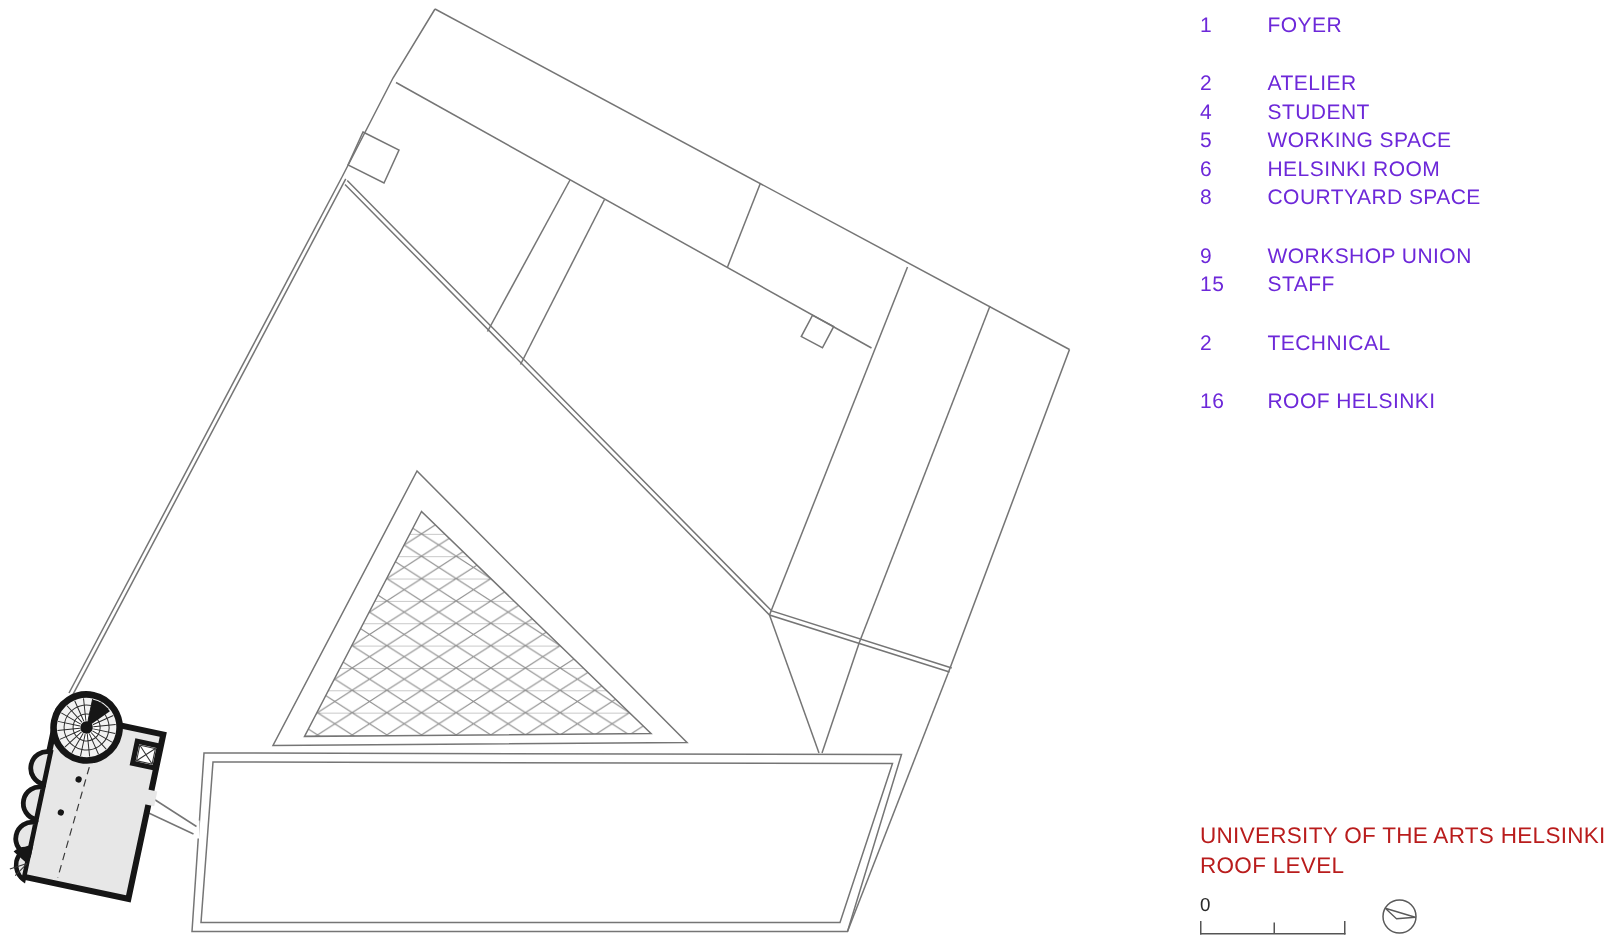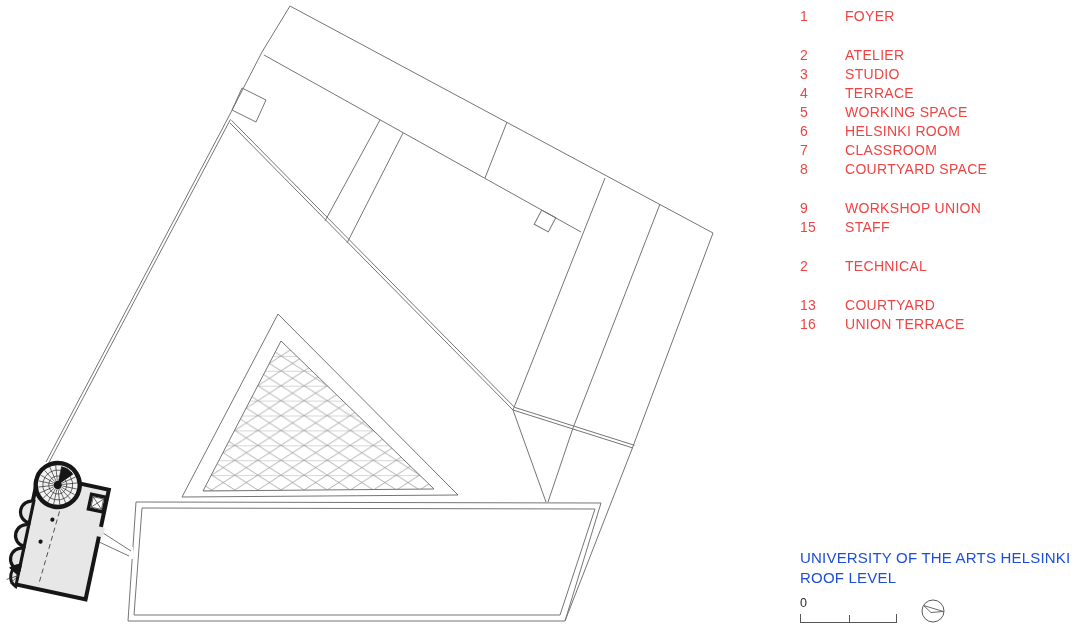--- a/index.html
+++ b/index.html
@@ -1,27 +1,27 @@
 <!DOCTYPE html>
 <html><head>
 <meta charset="utf-8">
 <style>
   html,body{margin:0;padding:0;background:#ffffff;}
   #stage{position:relative;width:1080px;height:631px;background:#ffffff;overflow:hidden;
          font-family:"Liberation Sans", sans-serif;color:#1a1a1a;}
   #plan-svg{position:absolute;left:0;top:0;}
   
   #legend{position:absolute;left:800px;top:7px;font-size:14px;line-height:19px;
-          letter-spacing:0.3px;color:#ef4444;}
+          letter-spacing:0.3px;color:#6d28d9;}
   .lgroup{margin-bottom:20px;}
   .lrow{white-space:nowrap;}
   .lnum{display:inline-block;width:45px;}
   
   #title-block{position:absolute;left:800px;top:548px;font-size:15px;line-height:19.5px;
-               letter-spacing:0.2px;color:#1d4ed8;}
+               letter-spacing:0.2px;color:#b91c1c;}
   
   #scale-bar{position:absolute;left:800px;top:596px;width:97px;}
   #scale-labels{position:relative;font-size:12.5px;height:16px;color:#2a2a2a;}
   #scale-start{position:absolute;left:0;top:0;}
   #scale-end{position:absolute;right:0;top:0;margin-top:36px;}
   #scale-rule{position:relative;height:8px;border-left:1px solid #555;
               border-right:1px solid #555;border-bottom:1px solid #555;margin-top:2px;}
   #scale-mid-tick{position:absolute;left:48px;top:1px;width:1px;height:7px;background:#555;}
   
   #north-arrow{position:absolute;left:918px;top:596px;}
@@ -145,37 +145,34 @@
     </g>
   </svg>
 
   <div id="legend">
     <div id="legend-groups">
         <div class="lgroup">
           <div class="lrow"><span class="lnum">1</span><span>FOYER</span></div>
         </div>
         <div class="lgroup">
           <div class="lrow"><span class="lnum">2</span><span>ATELIER</span></div>
-          <div class="lrow"><span class="lnum">3</span><span>STUDIO</span></div>
-          <div class="lrow"><span class="lnum">4</span><span>TERRACE</span></div>
+          <div class="lrow"><span class="lnum">4</span><span>STUDENT</span></div>
           <div class="lrow"><span class="lnum">5</span><span>WORKING SPACE</span></div>
           <div class="lrow"><span class="lnum">6</span><span>HELSINKI ROOM</span></div>
-          <div class="lrow"><span class="lnum">7</span><span>CLASSROOM</span></div>
           <div class="lrow"><span class="lnum">8</span><span>COURTYARD SPACE</span></div>
         </div>
         <div class="lgroup">
           <div class="lrow"><span class="lnum">9</span><span>WORKSHOP UNION</span></div>
           <div class="lrow"><span class="lnum">15</span><span>STAFF</span></div>
         </div>
         <div class="lgroup">
           <div class="lrow"><span class="lnum">2</span><span>TECHNICAL</span></div>
         </div>
         <div class="lgroup">
-          <div class="lrow"><span class="lnum">13</span><span>COURTYARD</span></div>
-          <div class="lrow"><span class="lnum">16</span><span>UNION TERRACE</span></div>
+          <div class="lrow"><span class="lnum">16</span><span>ROOF HELSINKI</span></div>
         </div>
       </div>
   </div>
 
   <div id="title-block">
     <div>UNIVERSITY OF THE ARTS HELSINKI</div>
     <div>ROOF LEVEL</div>
   </div>
 
   <div id="scale-bar">

